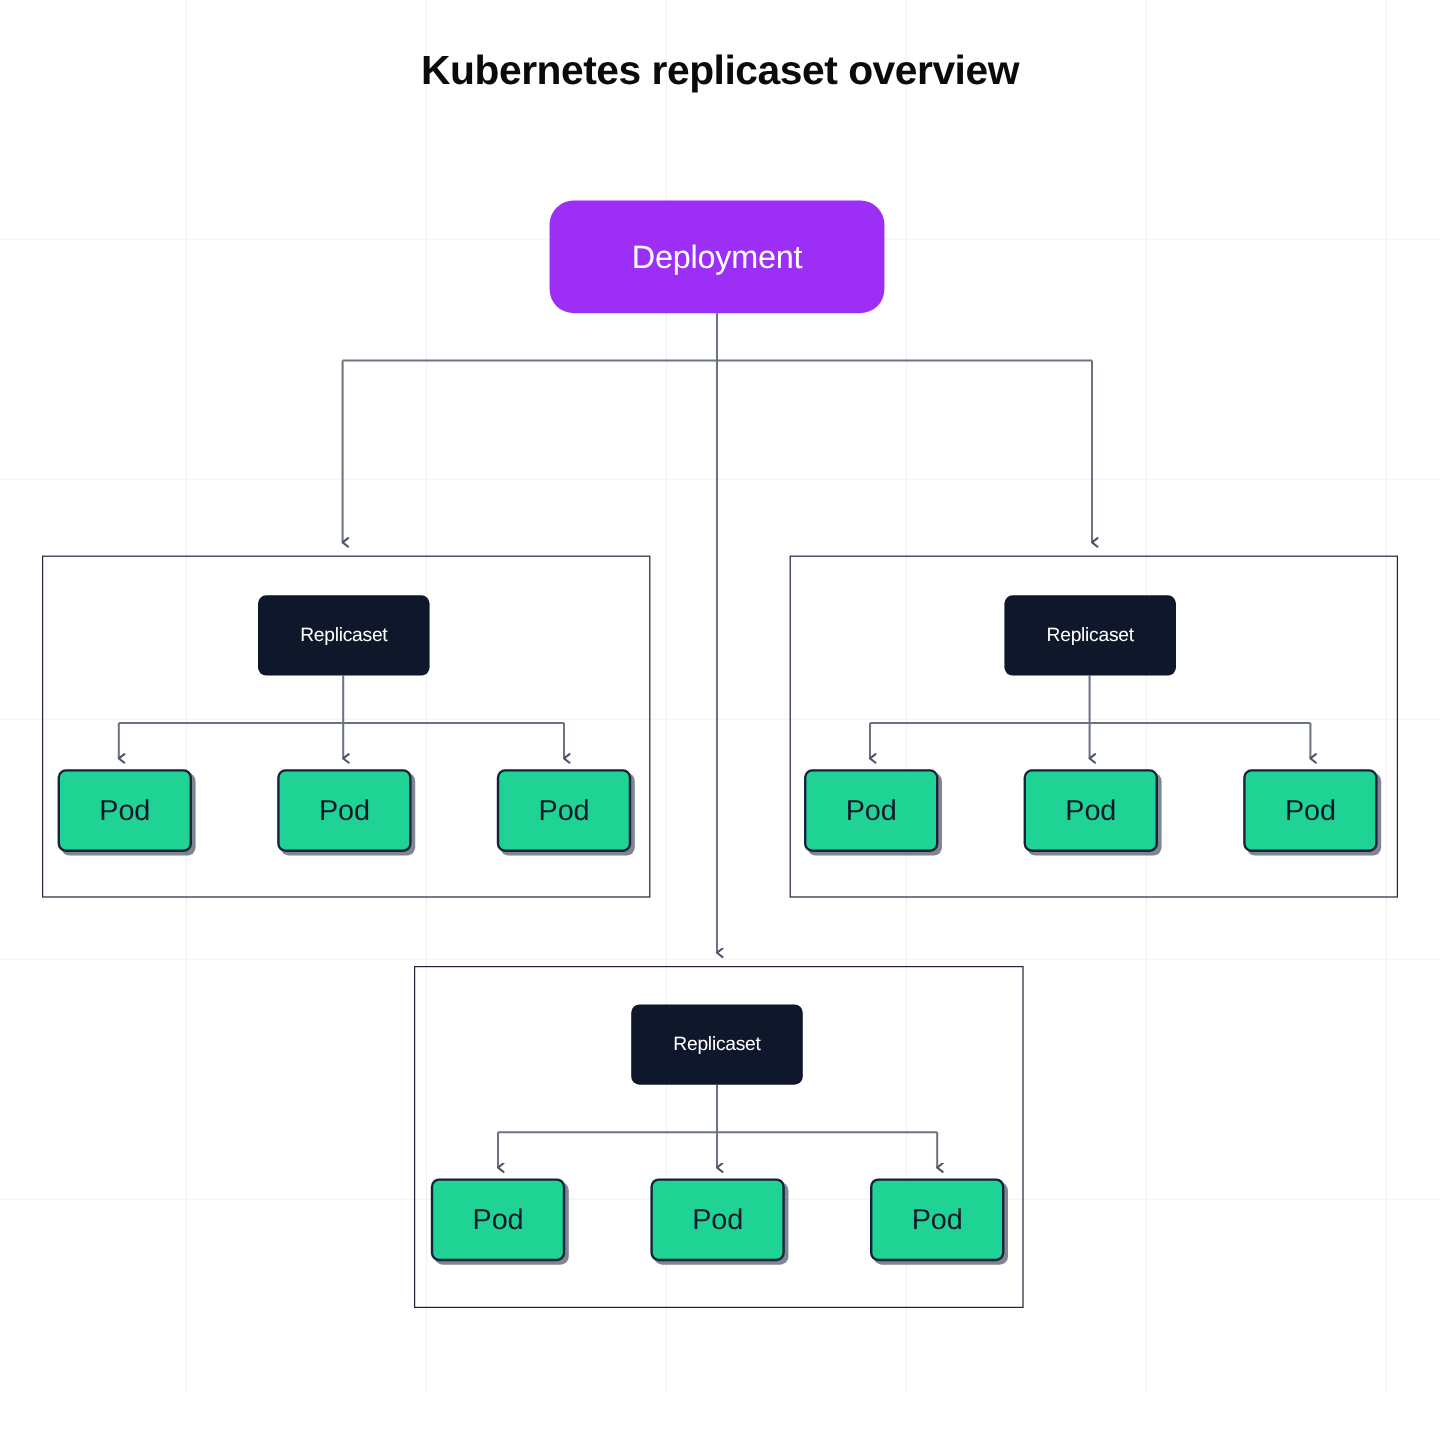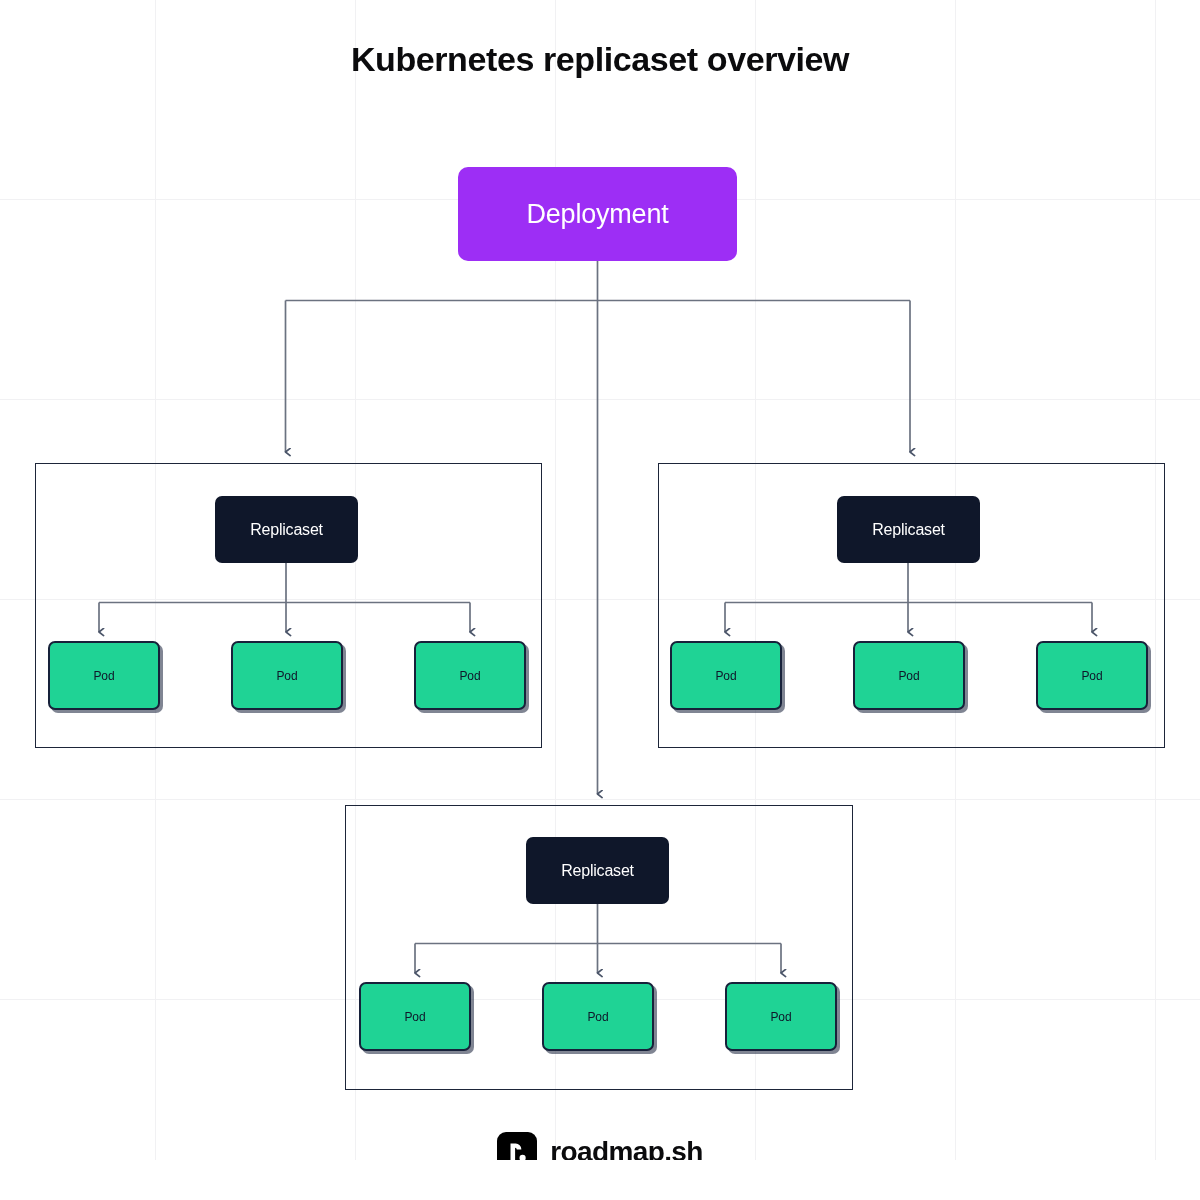--- a/index.html
+++ b/index.html
@@ -40,39 +40,39 @@
     display: flex;
     align-items: center;
     justify-content: center;
     box-sizing: border-box;
     text-align: center;
   }
 
   .node-deployment {
     background: #9d2ef5;
     color: #ffffff;
-    border-radius: 10px;
+    border-radius: 20px;
     font-size: 27px;
     letter-spacing: -0.2px;
   }
 
   .node-replicaset {
     background: #0f172a;
     color: #ffffff;
     border-radius: 7px;
     font-size: 16px;
     letter-spacing: -0.2px;
   }
 
   .node-pod {
     background: #1fd395;
     color: #0f172a;
     border: 2px solid #17213a;
     border-radius: 7px;
-    font-size: 12px;
+    font-size: 24px;
     letter-spacing: -0.1px;
     box-shadow: 3px 3px 0 rgba(23,33,58,0.55);
   }
 
   
   .group-box {
     position: absolute;
     box-sizing: border-box;
     border: 1.5px solid #1d2539;
     background: transparent;
@@ -179,23 +179,14 @@
   <div class="node node-pod" style="left:1036px; top:641px; width:112px; height:69px;">Pod</div>
 
   <div class="group-box" style="left:345px; top:805px; width:508px; height:285px;"></div>
 
   <div class="node node-replicaset" style="left:526px; top:837px; width:143px; height:67px;">Replicaset</div>
 
   <div class="node node-pod" style="left:359px; top:982px; width:112px; height:69px;">Pod</div>
   <div class="node node-pod" style="left:542px; top:982px; width:112px; height:69px;">Pod</div>
   <div class="node node-pod" style="left:725px; top:982px; width:112px; height:69px;">Pod</div>
 
-  <div id="brand">
-    <div id="brand-mark">
-      <svg width="40" height="40" viewBox="0 0 40 40" xmlns="http://www.w3.org/2000/svg">
-        <path d="M13.5,11.5 h5.2 a5.6,5.6 0 0 1 5.6,5.6 v0.4 h-4.6 v-0.2 a1.5,1.5 0 0 0 -1.5,-1.5 h-0.1 v13.2 h-4.6 z" fill="#ffffff"></path>
-        <circle cx="25.6" cy="25.9" r="3.1" fill="#ffffff"></circle>
-      </svg>
-    </div>
-    <div id="brand-text">roadmap.sh</div>
-  </div>
 
 </div>
 
 </body></html>

